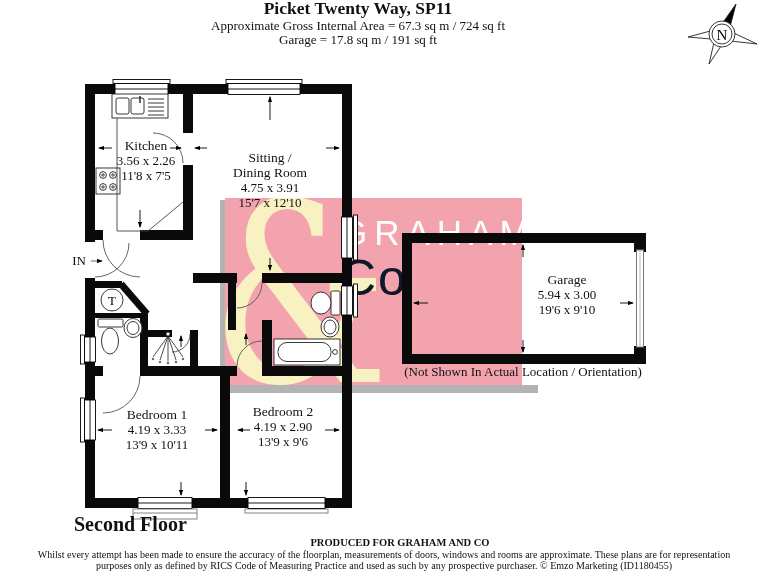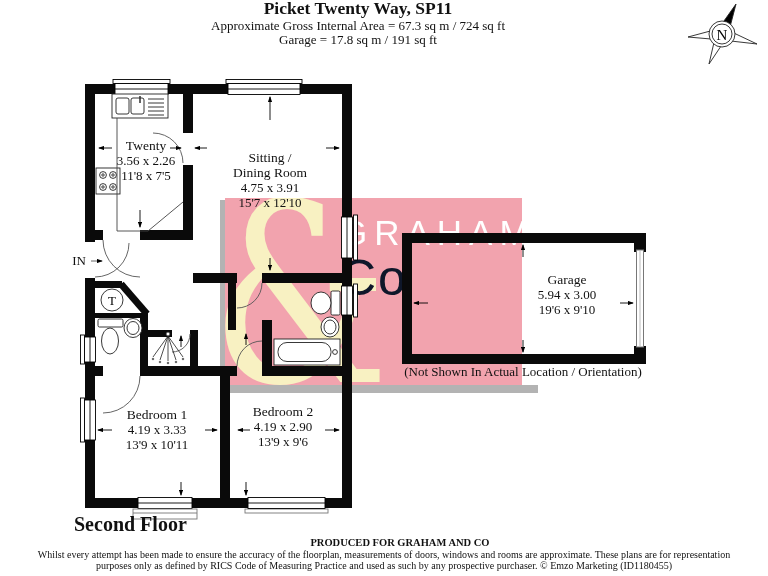--- a/index.html
+++ b/index.html
@@ -216,21 +216,21 @@
   </g>
 </svg>
 
 <div class="lbl" id="hdr-title">Picket Twenty Way, SP11</div>
 <div class="lbl" id="hdr-sub">
   <div>Approximate Gross Internal Area = 67.3 sq m / 724 sq ft</div>
   <div>Garage = 17.8 sq m / 191 sq ft</div>
 </div>
 
 <div class="lbl" id="lbl-kitchen">
-  <div class="nm">Twenty</div>
+  <div class="nm">Kitchen</div>
   <div>3.56 x 2.26</div>
   <div>11'8 x 7'5</div>
 </div>
 
 <div class="lbl" id="lbl-sitting">
   <div class="nm">Sitting /</div>
   <div class="nm">Dining Room</div>
   <div>4.75 x 3.91</div>
   <div>15'7 x 12'10</div>
 </div>

